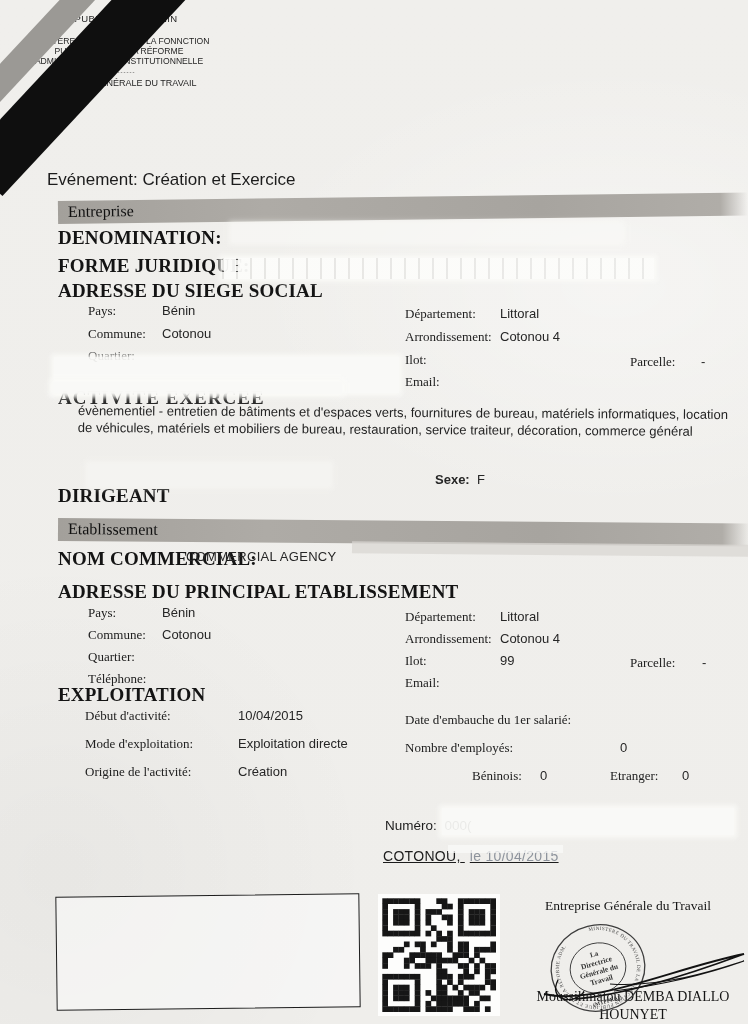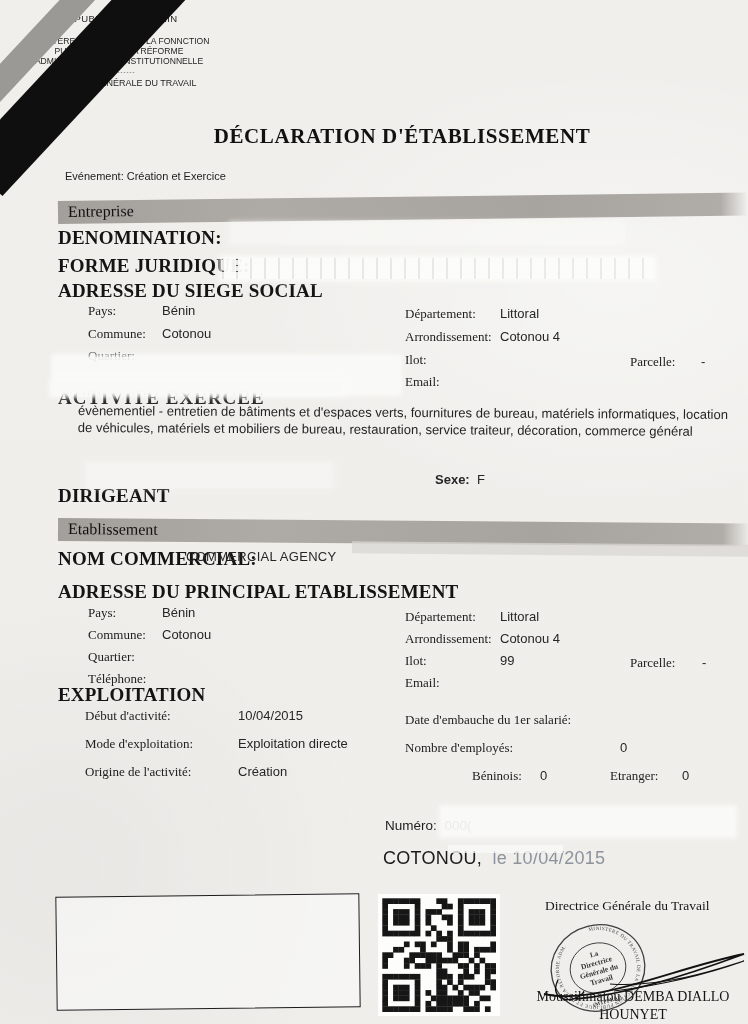--- a/index.html
+++ b/index.html
@@ -43,23 +43,22 @@
     <div class="sans" style="font-size:6px;letter-spacing:1px;color:#333;margin-top:3px;">-----------</div>
     <div class="sans" style="font-size:9px;margin-top:3px;">DIRECTION GÉNÉRALE DU TRAVAIL</div>
   </div>
 
   <div class="stripe" style="left:0;top:0;width:210px;height:210px;overflow:hidden;">
     <div class="abs" style="left:34px;top:-55px;width:26px;height:175px;background:#9b9995;transform:rotate(43deg);"></div>
     <div class="abs" style="left:26px;top:112px;width:16px;height:44px;background:#8f8d89;transform:rotate(43deg);"></div>
     <div class="abs" style="left:58px;top:-82px;width:54px;height:300px;background:#0f0f0f;transform:rotate(43deg);"></div>
   </div>
 
-  <div class="abs serif b" style="left:0;right:0;top:124px;text-align:center;padding-left:56px;font-size:21px;letter-spacing:.6px;color:#111;">DÉCLARATION D'ÉTABLISSEMENT</div>
-
-  <div class="abs sans" style="left:65px;top:170px;font-size:11px;">Evénement: Création et Exercice</div>
+
+  <div class="abs sans" style="left:47px;top:170px;font-size:17px;">Evénement: Création et Exercice</div>
 
   <div class="abs bar" style="left:58px;top:201px;width:690px;transform:rotate(-.7deg);transform-origin:left center;">
     <span class="serif bar-label">Entreprise</span>
   </div>
 
   <div class="abs serif sec z2" style="left:58px;top:227px;">DENOMINATION:</div>
   <div class="redact" style="left:232px;top:224px;width:390px;height:18px;opacity:.65;"></div>
 
   <div class="abs serif sec z2" style="left:58px;top:255px;">FORME JURIDIQUE:</div>
   <div class="redact" style="left:222px;top:258px;width:432px;height:21px;background:
@@ -135,21 +134,21 @@
   <div class="abs sans val z2" style="left:540px;top:768px;">0</div>
   <div class="abs serif lbl z2" style="left:610px;top:768px;">Etranger:</div>
   <div class="abs sans val z2" style="left:682px;top:768px;">0</div>
 
   <div class="abs sans z2" style="left:385px;top:818px;font-size:13.5px;">
     <span>Numéro:</span>
     <span style="margin-left:4px;">000(</span>
   </div>
   <div class="redact" style="left:442px;top:808px;width:292px;height:27px;"></div>
 
-  <div class="abs sans z2" style="left:383px;top:848px;font-size:18px;letter-spacing:.3px;">
+  <div class="abs sans z2" style="left:383px;top:848px;font-size:14px;letter-spacing:.3px;text-decoration:underline;">
     <span>COTONOU,</span>
     <span class="fade-date" style="margin-left:5px;">le 10/04/2015</span>
   </div>
   <div class="redact" style="left:448px;top:845px;width:115px;height:8px;opacity:.8;box-shadow:none;"></div>
 
   <div class="whitebox" style="left:56px;top:895px;width:302px;height:112px;"></div>
 
   <div class="abs" id="qr" style="left:378px;top:894px;width:122px;height:122px;z-index:2;"><svg width="122" height="122" viewBox="0 0 122 122">
         <rect width="122" height="122" fill="#fdfdfc"></rect>
         <g fill="#161616">
@@ -377,21 +376,21 @@
           <rect x="58.3" y="112.3" width="5.7" height="5.7"></rect>
           <rect x="63.7" y="112.3" width="5.7" height="5.7"></rect>
           <rect x="69.10000000000001" y="112.3" width="5.7" height="5.7"></rect>
           <rect x="85.3" y="112.3" width="5.7" height="5.7"></rect>
           <rect x="90.7" y="112.3" width="5.7" height="5.7"></rect>
           <rect x="96.10000000000001" y="112.3" width="5.7" height="5.7"></rect>
           <rect x="106.9" y="112.3" width="5.7" height="5.7"></rect>
         </g>
       </svg></div>
 
-  <div class="abs serif z2" style="left:545px;top:898px;font-size:13.5px;color:#161616;">Directrice Générale du Travail</div>
+  <div class="abs serif z2" style="left:545px;top:898px;font-size:13.5px;color:#161616;">Entreprise Générale du Travail</div>
 
   <svg class="abs" style="left:514px;top:912px;z-index:3;" width="234" height="112" viewBox="0 0 234 112">
     <g transform="rotate(-14 84 56)" fill="none" stroke="#3d3d3d">
       <ellipse cx="84" cy="56" rx="47" ry="43" stroke-width="1.3"></ellipse>
       <ellipse cx="84" cy="56" rx="28" ry="25" stroke-width=".9"></ellipse>
     </g>
     <defs>
         <path id="ringPath" d="M84,18 a39,38 0 1,1 -0.01,0"></path>
       </defs>
     <text font-size="5" fill="#4a4a4a" letter-spacing=".4" transform="rotate(-14 84 56)">

